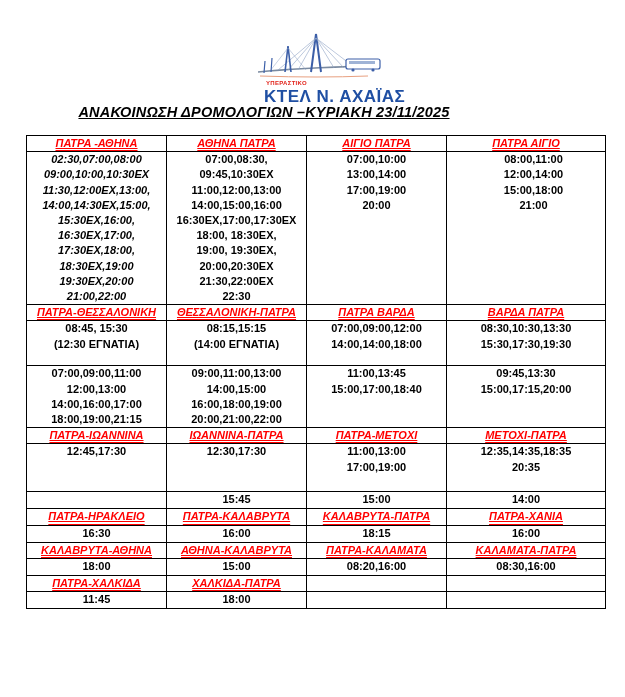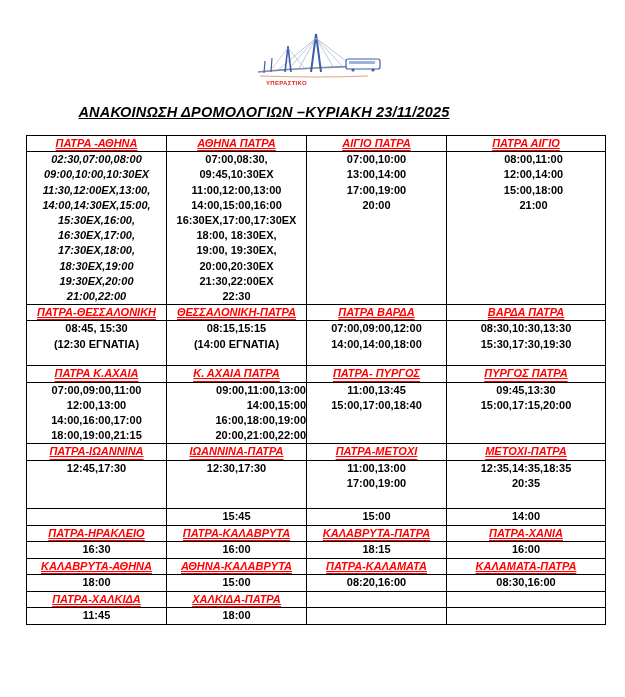--- a/index.html
+++ b/index.html
@@ -36,20 +36,21 @@
     <path d="M14 30 L13 44 M7 33 L6 45" stroke="#3c5fa8" stroke-width="1.2" fill="none"></path>
 
     <rect x="88" y="31" width="34" height="10" rx="2" fill="#ffffff" stroke="#3c5fa8" stroke-width="1.2"></rect>
     <rect x="91" y="33" width="26" height="3" fill="#9fb3d6"></rect>
     <circle cx="95" cy="42" r="1.6" fill="#3c5fa8"></circle>
     <circle cx="115" cy="42" r="1.6" fill="#3c5fa8"></circle>
 
     <path d="M2 48 Q60 50 110 48" stroke="#e8a080" stroke-width="1" fill="none"></path>
   </svg>
   <div class="logo-small">ΥΠΕΡΑΣΤΙΚΟ</div>
+  <div class="logo-text">ΚΤΕΛ Ν. ΑΧΑΪΑΣ</div>
 </div>
 
 <div class="title">ΑΝΑΚΟΙΝΩΣΗ ΔΡΟΜΟΛΟΓΙΩΝ –ΚΥΡΙΑΚΗ 23/11/2025</div>
 
 <table class="sched">
   <colgroup>
       <col style="width:140px">
       <col style="width:140px">
       <col style="width:140px">
       <col style="width:159px">
@@ -117,33 +118,27 @@
         <td class="times" style="height: 44px;">
           <div>07:00,09:00,12:00</div>
           <div>14:00,14:00,18:00</div>
         </td>
         <td class="times" style="height: 44px;">
           <div>08:30,10:30,13:30</div>
           <div>15:30,17:30,19:30</div>
         </td>
       </tr>
       <tr>
-        <td class="h">ΠΑΤΡΑ Κ.ΑΧΑΙΑ</td>
-        <td class="h">Κ. ΑΧΑΙΑ ΠΑΤΡΑ</td>
-        <td class="h">ΠΑΤΡΑ- ΠΥΡΓΟΣ</td>
-        <td class="h">ΠΥΡΓΟΣ ΠΑΤΡΑ</td>
-      </tr>
-      <tr>
         <td class="times" style="height: 58px;">
           <div>07:00,09:00,11:00</div>
           <div>12:00,13:00</div>
           <div>14:00,16:00,17:00</div>
           <div>18:00,19:00,21:15</div>
         </td>
-        <td class="times" style="height: 58px; text-align: right;">
+        <td class="times" style="height: 58px;">
           <div>09:00,11:00,13:00</div>
           <div>14:00,15:00</div>
           <div>16:00,18:00,19:00</div>
           <div>20:00,21:00,22:00</div>
         </td>
         <td class="times" style="height: 58px;">
           <div>11:00,13:45</div>
           <div>15:00,17:00,18:40</div>
         </td>
         <td class="times" style="height: 58px;">

